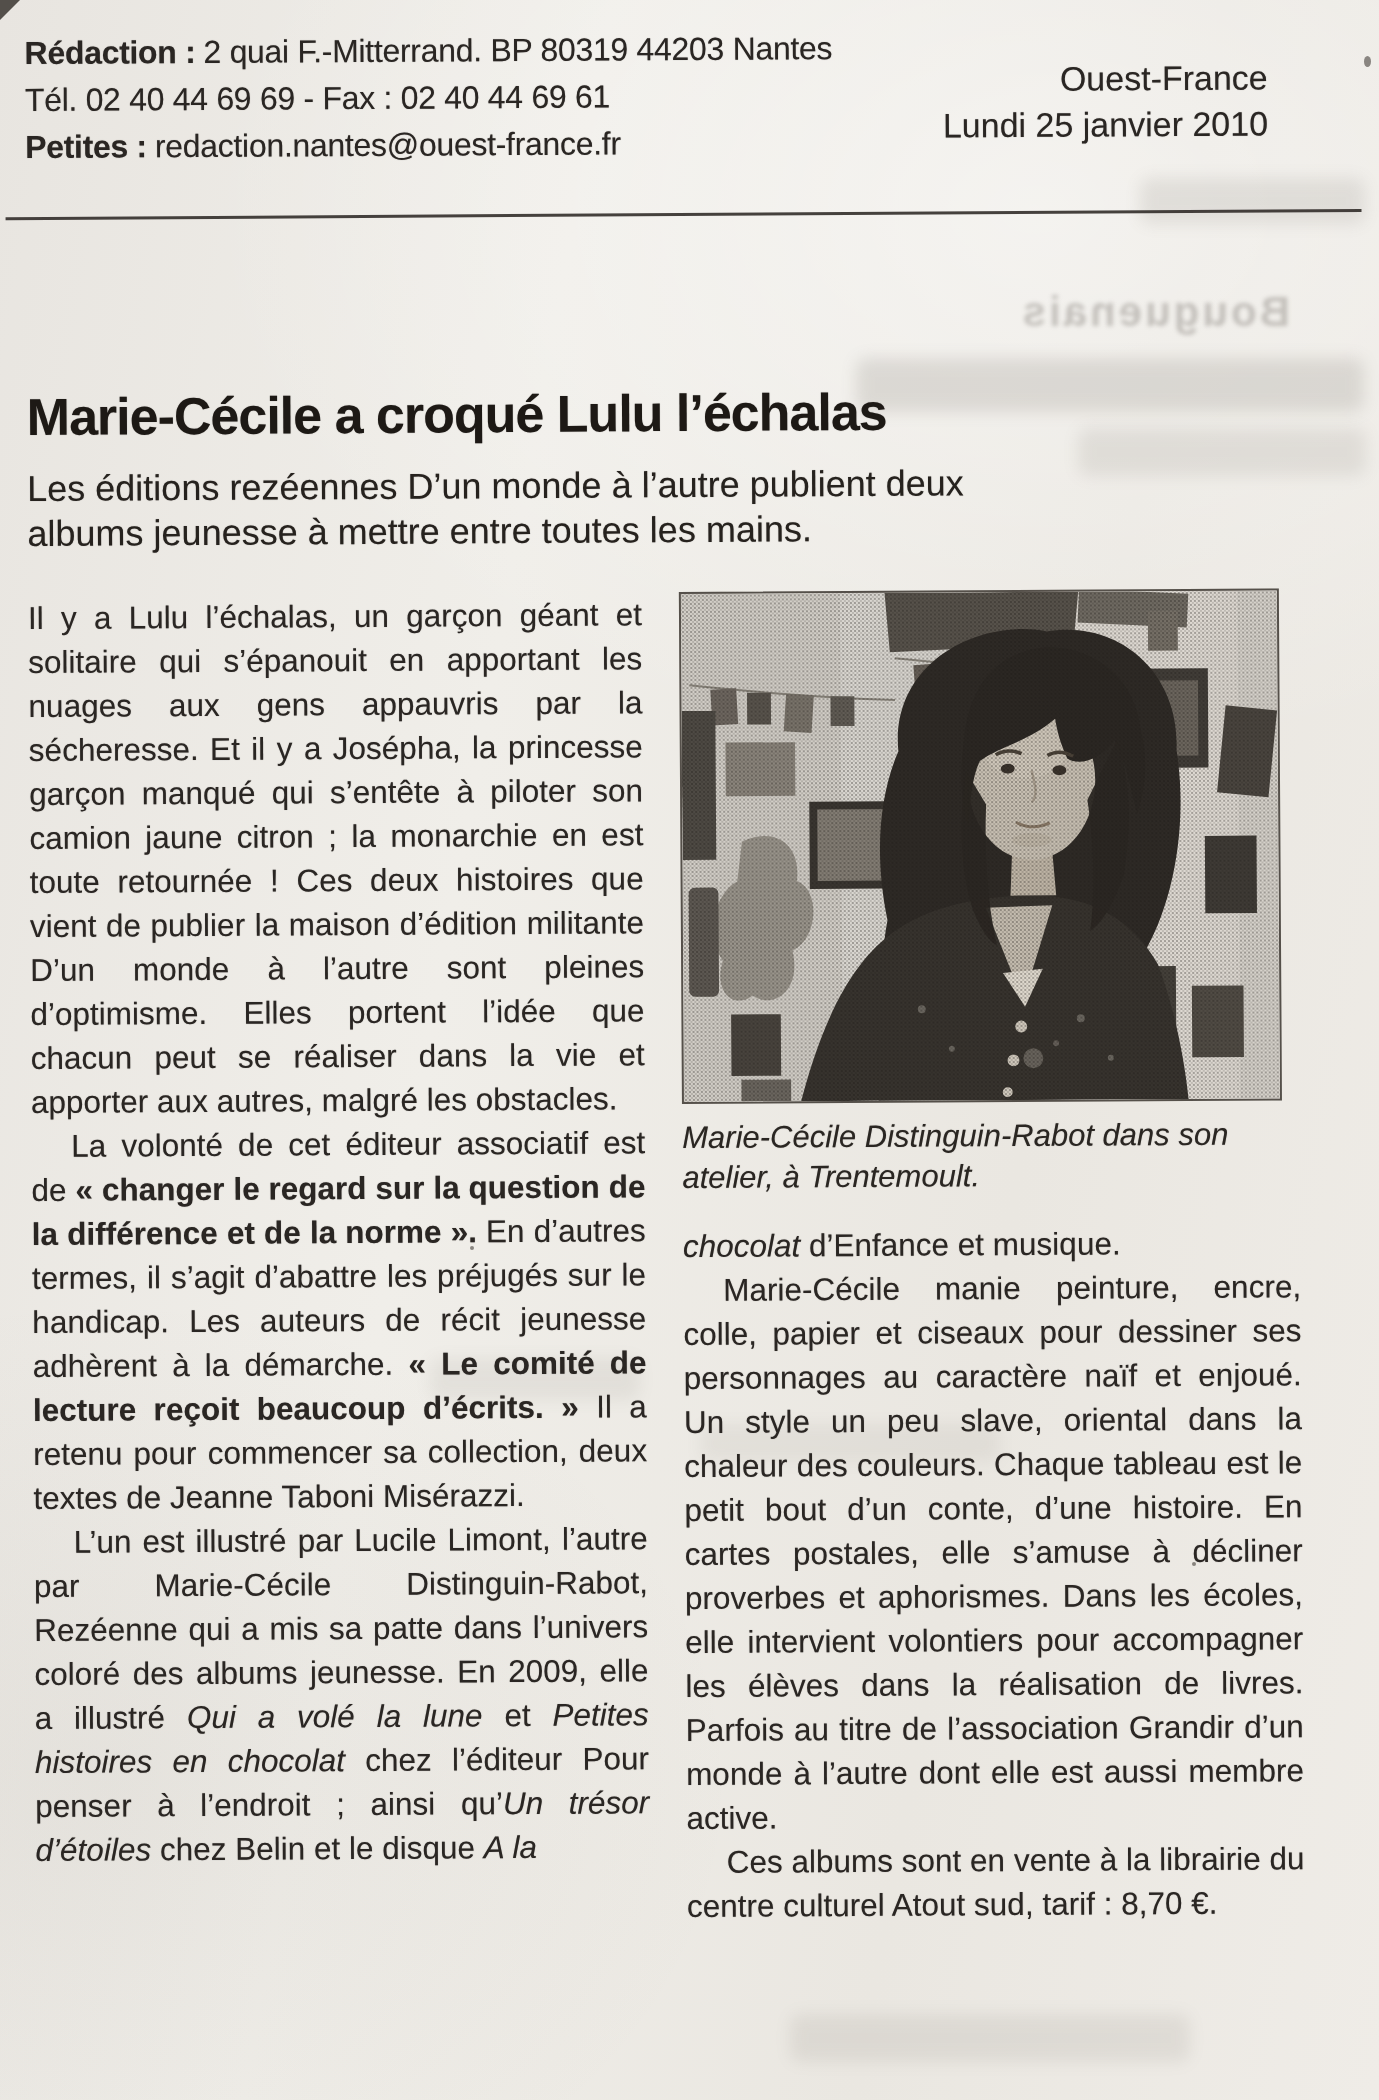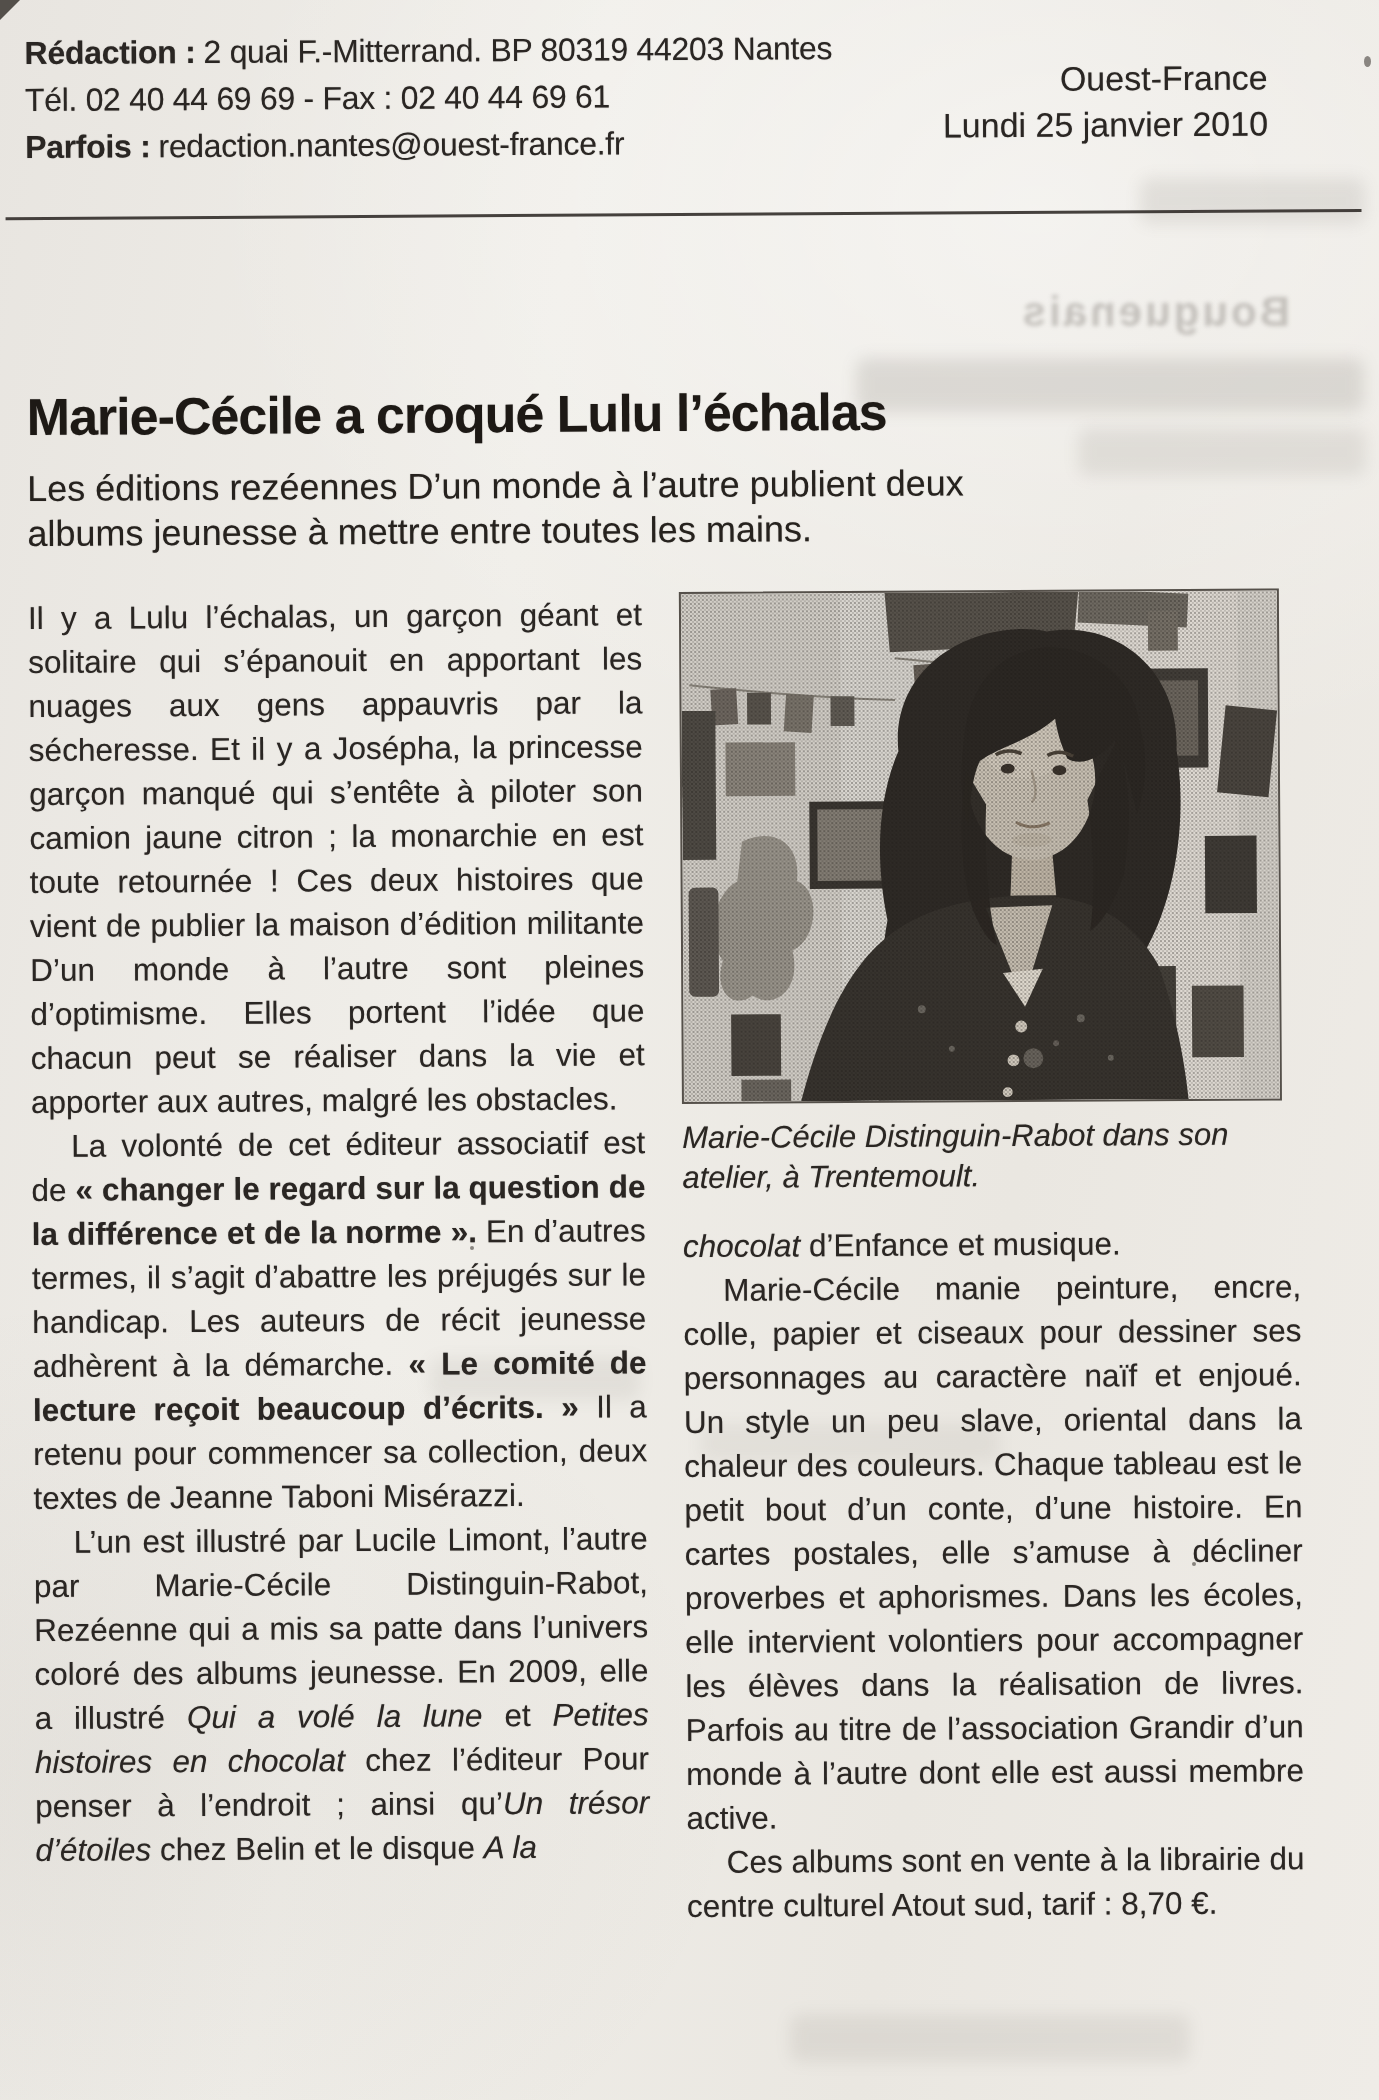--- a/index.html
+++ b/index.html
@@ -82,21 +82,21 @@
   <div class="speck sp1"></div>
   <div class="speck sp2"></div>
   <div class="speck sp3"></div>
   <div class="speck sp4"></div>
 
   <div class="tilt">
 
     <div class="hdr-left inktext">
       <div><b>Rédaction :</b><span>2 quai F.-Mitterrand. BP 80319 44203 Nantes</span></div>
       <div>Tél. 02 40 44 69 69 - Fax : 02 40 44 69 61</div>
-      <div><b>Parfois :</b><span>redaction.nantes@ouest-france.fr</span></div>
+      <div><b>Petites :</b><span>redaction.nantes@ouest-france.fr</span></div>
     </div>
 
     <div class="hdr-right inktext">
       <div>Ouest-France</div>
       <div>Lundi 25 janvier 2010</div>
     </div>
 
     <div class="rule"></div>
 
     <div class="title inktext">Marie-Cécile a croqué Lulu l’échalas</div>

